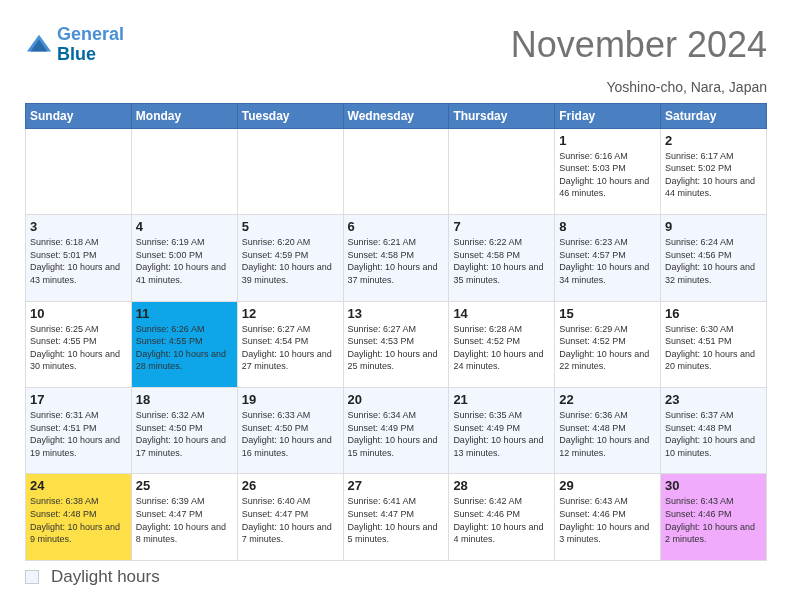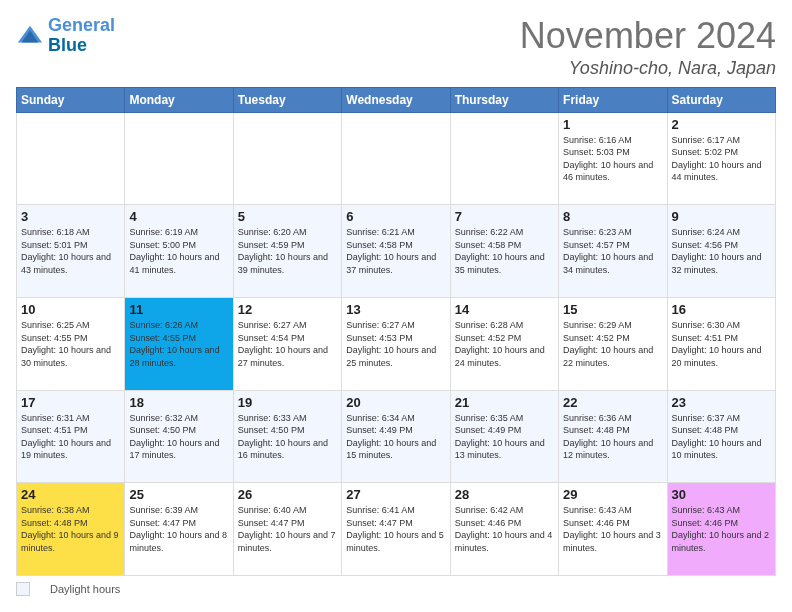--- a/index.html
+++ b/index.html
@@ -6,21 +6,21 @@
     body {
       width: 792px;
       height: 612px;
       background: #fff;
       font-family: Arial, sans-serif;
       overflow: hidden;
     }
     .page {
       width: 792px;
       height: 612px;
-      padding: 16px;
+      padding: 25px;
       display: flex;
       flex-direction: column;
     }
     .header {
       display: flex;
       align-items: flex-start;
       justify-content: space-between;
       margin-bottom: 8px;
     }
     .logo {
@@ -44,24 +44,23 @@
     .title-block {
       text-align: right;
     }
     .month-title {
       font-size: 36px;
       font-weight: 300;
       color: #737373;
       line-height: 1.1;
     }
     .location {
-      font-size: 18px;
+      font-size: 14px;
       color: #555;
-      margin-top: 2px;
-      font-style: italic;
+      margin-top: 14px;
     }
     .calendar {
       flex: 1;
       border: 1px solid #ccc;
       border-collapse: collapse;
       width: 100%;
       table-layout: fixed;
     }
     .calendar th {
       background: #4a7fc1;
@@ -93,23 +92,23 @@
     }
     .day-info {
       font-size: 9px;
       color: #333;
       line-height: 1.4;
     }
     .empty { background: #fff !important; }
     .legend {
       display: flex;
       align-items: center;
-      gap: 20px;
+      gap: 12px;
       margin-top: 6px;
-      font-size: 11px;
+      font-size: 17px;
       color: #555;
     }
     .legend-box {
       width: 14px;
       height: 14px;
       background: #f0f4ff;
       border: 1px solid #ccc;
       display: inline-block;
     }
   </style>

